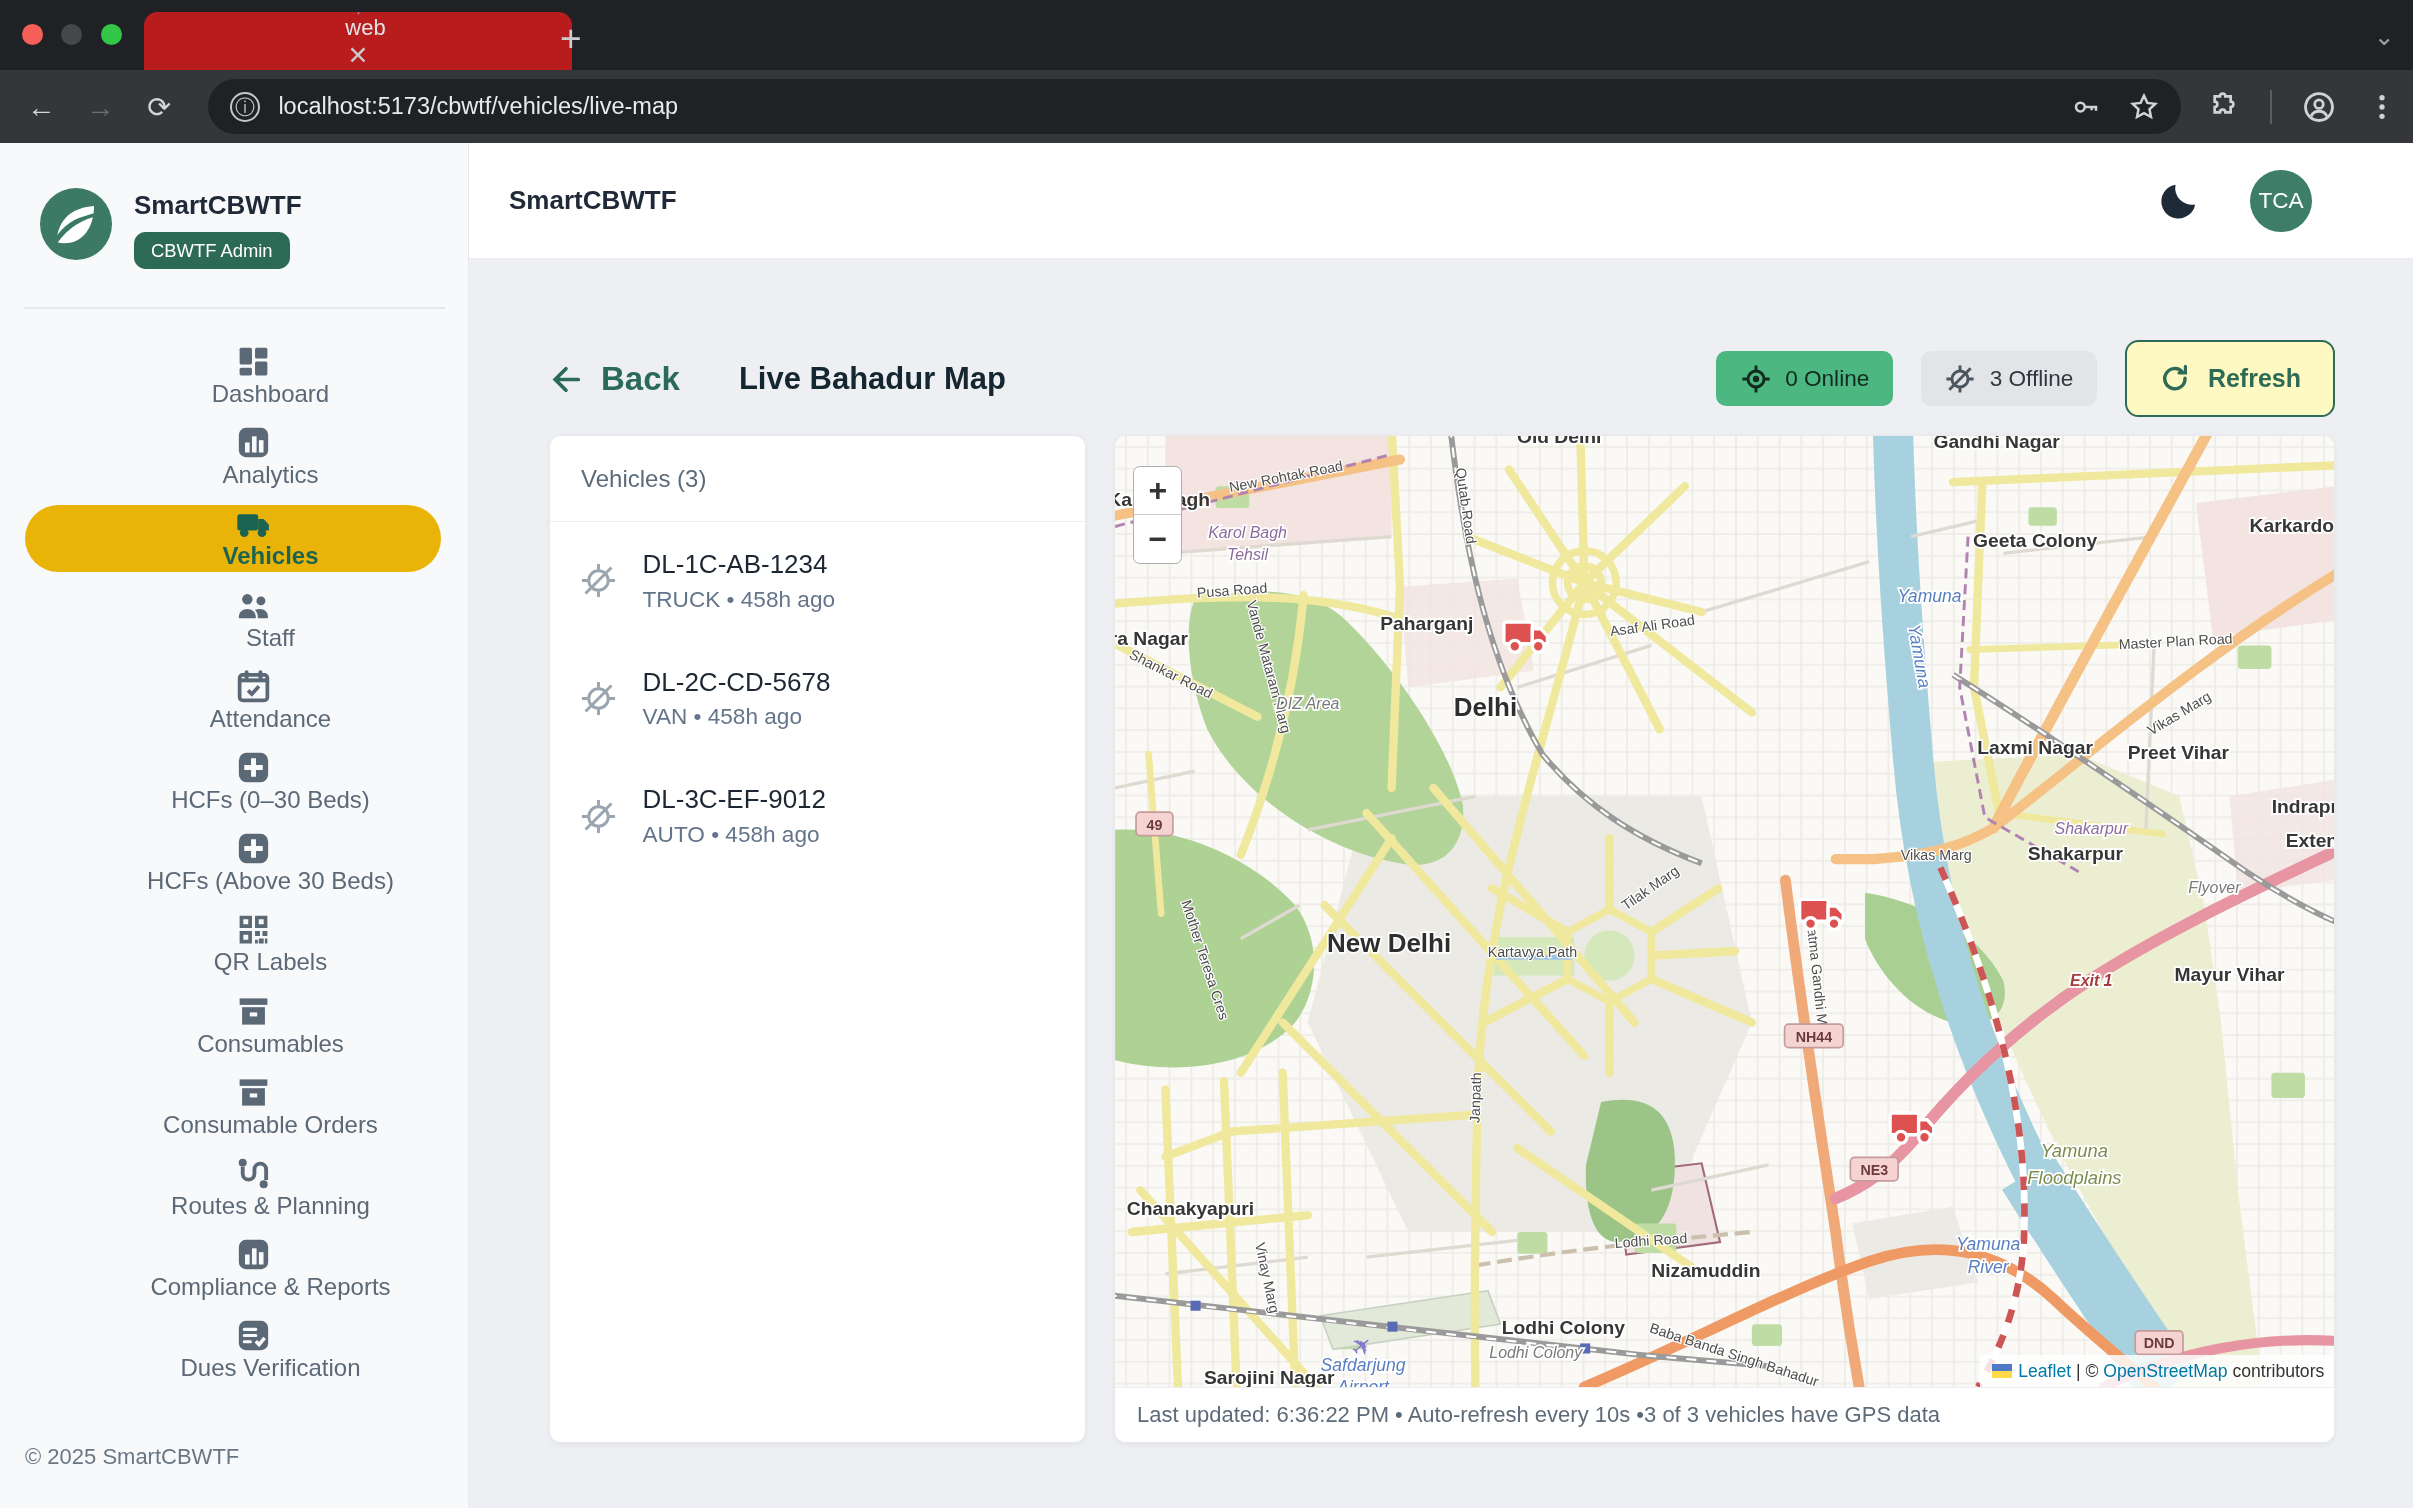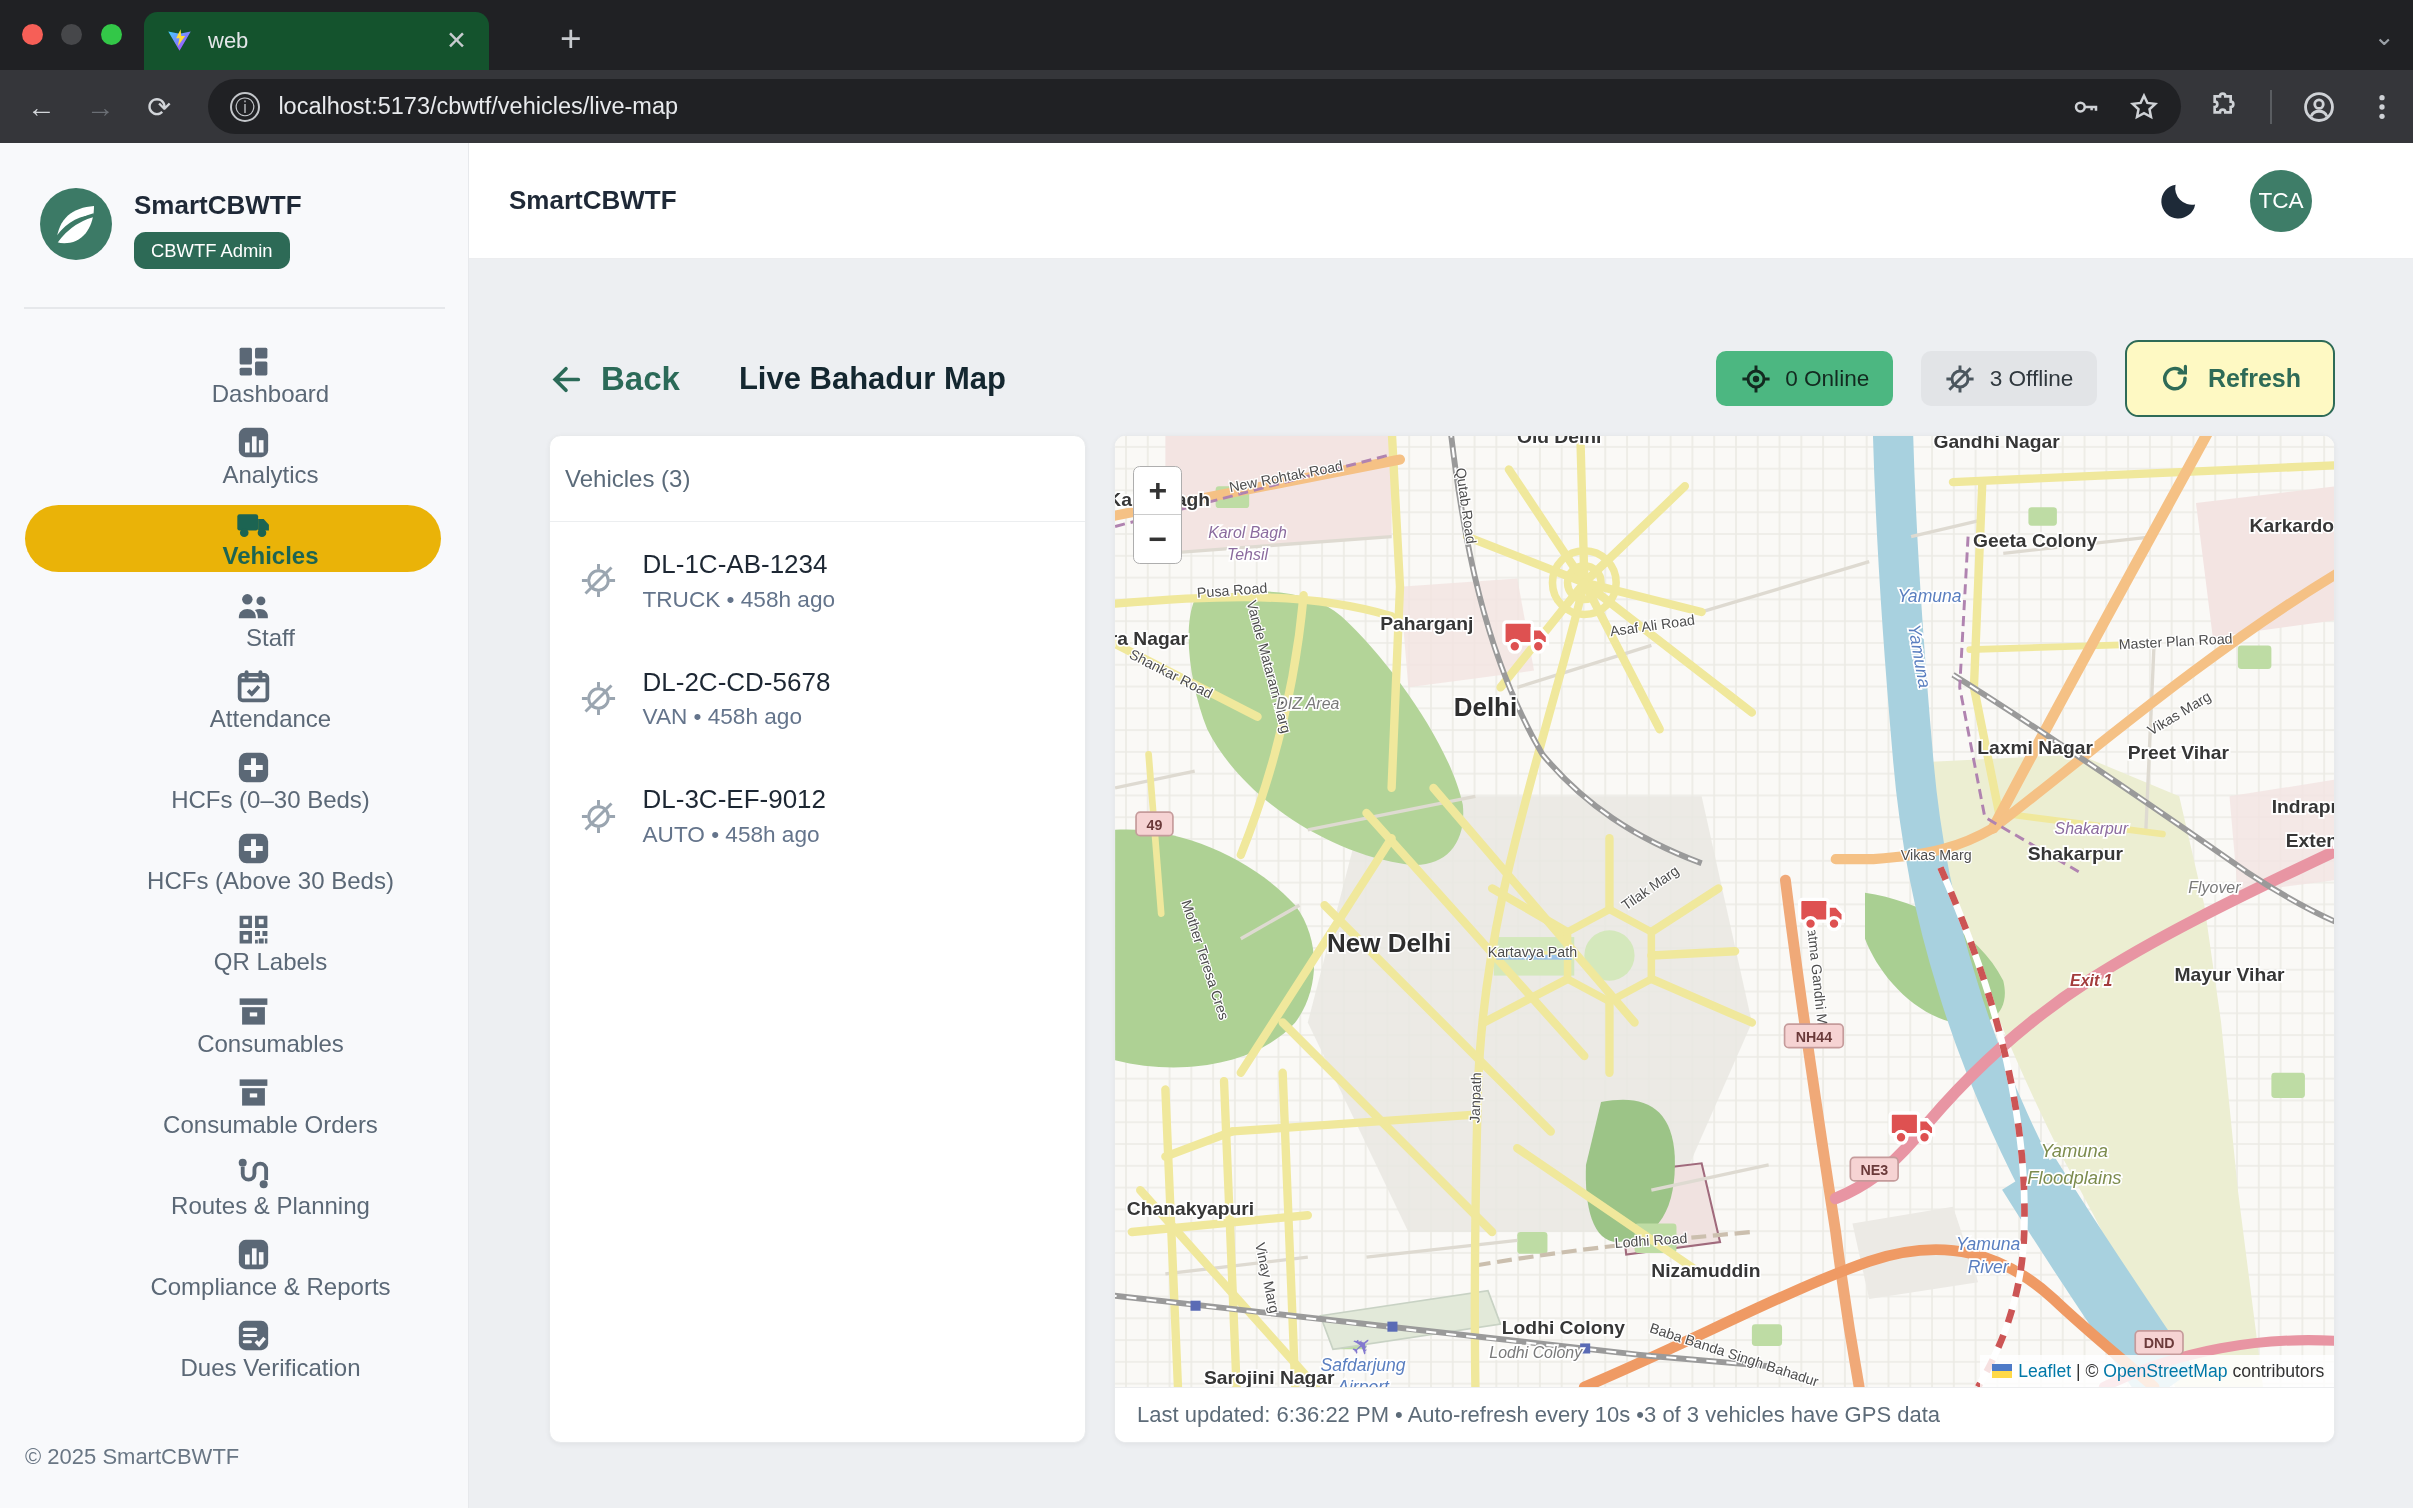--- a/index.html
+++ b/index.html
@@ -2,21 +2,21 @@
 <html style="font-size:13.4px"><head>
 <meta charset="utf-8">
 <style>
   * { margin:0; padding:0; box-sizing:border-box; }
   html,body { width:2413px; height:1508px; overflow:hidden; font-family:"Liberation Sans", sans-serif; background:#202124; }
 
   
   .tabbar { position:absolute; left:0; top:0; width:2413px; height:70px; background:#202124; }
   .traffic { position:absolute; top:24px; left:22px; display:flex; gap:18.4px; }
   .traffic span { width:21px; height:21px; border-radius:50%; display:block; }
-  .tab { position:absolute; left:144px; top:11.7px; width:345px; height:58px; background:#14532d; border-radius:13.4px 13.4px 0 0; display:flex; align-items:center; padding:0 22px; }
+  .tab { position:absolute; left:144px; top:11.7px; width:428px; height:58px; background:#b91c1c; border-radius:13.4px 13.4px 0 0; display:flex; align-items:center; padding:0 22px;flex-direction:column; }
   .tab-title { color:#e3e5e8; font-size:22px; flex:1; margin-left:15px; }
   .tab-close { color:#c8cbcf; font-size:25px; cursor:default; }
   .newtab { position:absolute; left:560px; top:18.4px; color:#c8cbcf; font-size:37px; font-weight:300; }
   .tab-chevron { position:absolute; right:18.4px; top:22px; color:#9aa0a6; font-size:25px; }
   .vite-logo { width:27px; height:27px; }
 
   .toolbar { position:absolute; left:0; top:70px; width:2413px; height:74px; background:#35363a; display:flex; align-items:center; }
   .nav-ic { width:59px; text-align:center; font-size:28.5px; color:#d2d5d9; }
   .nav-ic.disabled { color:#6b6f75; }
   .urlpill { position:absolute; left:208px; top:9.2px; width:1973px; height:55px; background:#202124; border-radius:28px; display:flex; align-items:center; padding:0 22px; }
@@ -57,21 +57,21 @@
   .page-title { margin-left:59px; font-size:31px; font-weight:bold; color:#142730; }
   .ph-spacer { flex:1; }
   .pill { height:55px; border-radius:10px; display:flex; align-items:center; padding:0 23.5px; font-size:22.6px; }
   .pill svg { width:32px; height:32px; margin-right:13.4px; }
   .pill.online { background:#4cb781; color:#132a20; }
   .pill.offline { background:#e2e4e7; color:#30383e; margin-left:28px; }
   .refresh-btn { margin-left:28px; height:77px; border:2.5px solid #2e6b57; border-radius:13.4px; background:#fef9c3; color:#2e6b57; font-size:25px; font-weight:bold; display:flex; align-items:center; padding:0 32px; }
   .refresh-btn svg { width:32px; height:32px; margin-right:17px; }
 
   .veh-card { position:absolute; left:80px; top:175px; width:537px; height:1008px; background:#fff; border:1.7px solid #e8eaec; border-radius:11.7px; box-shadow:0 1.7px 5px rgba(0,0,0,.05); }
-  .veh-head { height:86px; display:flex; align-items:center; padding-left:15px; font-size:24px; color:#5b6b7a; border-bottom:1.7px solid #eceef0; }
+  .veh-head { height:86px; display:flex; align-items:center; padding-left:31px; font-size:24px; color:#5b6b7a; border-bottom:1.7px solid #eceef0; }
   .veh-row { display:flex; align-items:center; padding:27px 0 27px 28.5px; }
   .veh-row svg { width:39px; height:39px; flex:0 0 39px; color:#9aa5b0; }
   .veh-txt { margin-left:25px; }
   .veh-plate { font-size:26px; color:#1d2733; font-weight:500; }
   .veh-meta { font-size:22.6px; color:#64748b; margin-top:6.7px; }
 
   .map-card { position:absolute; left:645px; top:175px; width:1221px; height:1008px; background:#fff; border-radius:11.7px; overflow:hidden; box-shadow:0 1.7px 5px rgba(0,0,0,.05); border:1.7px solid #e8eaec; }
   .map { position:relative; width:1221px; height:951px; background:#fbfaf7; overflow:hidden; }
   .map svg.geo { position:absolute; left:0; top:0; }
   .zoomctl { position:absolute; left:18.4px; top:30px; width:49px; background:#fff; border:1.7px solid #aeaeae; border-radius:6.7px; overflow:hidden; z-index:5; }

